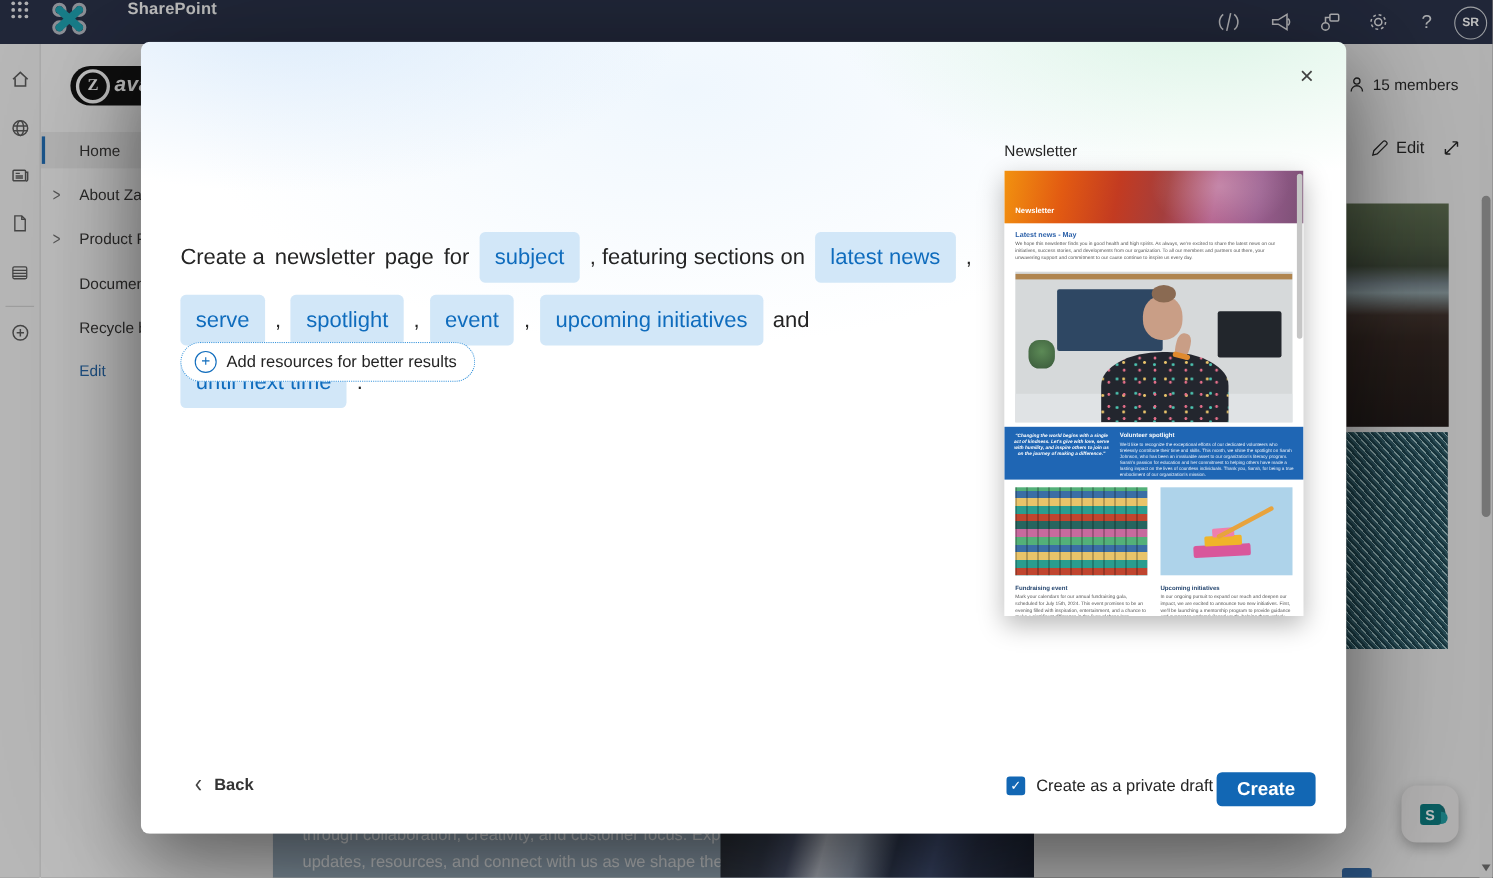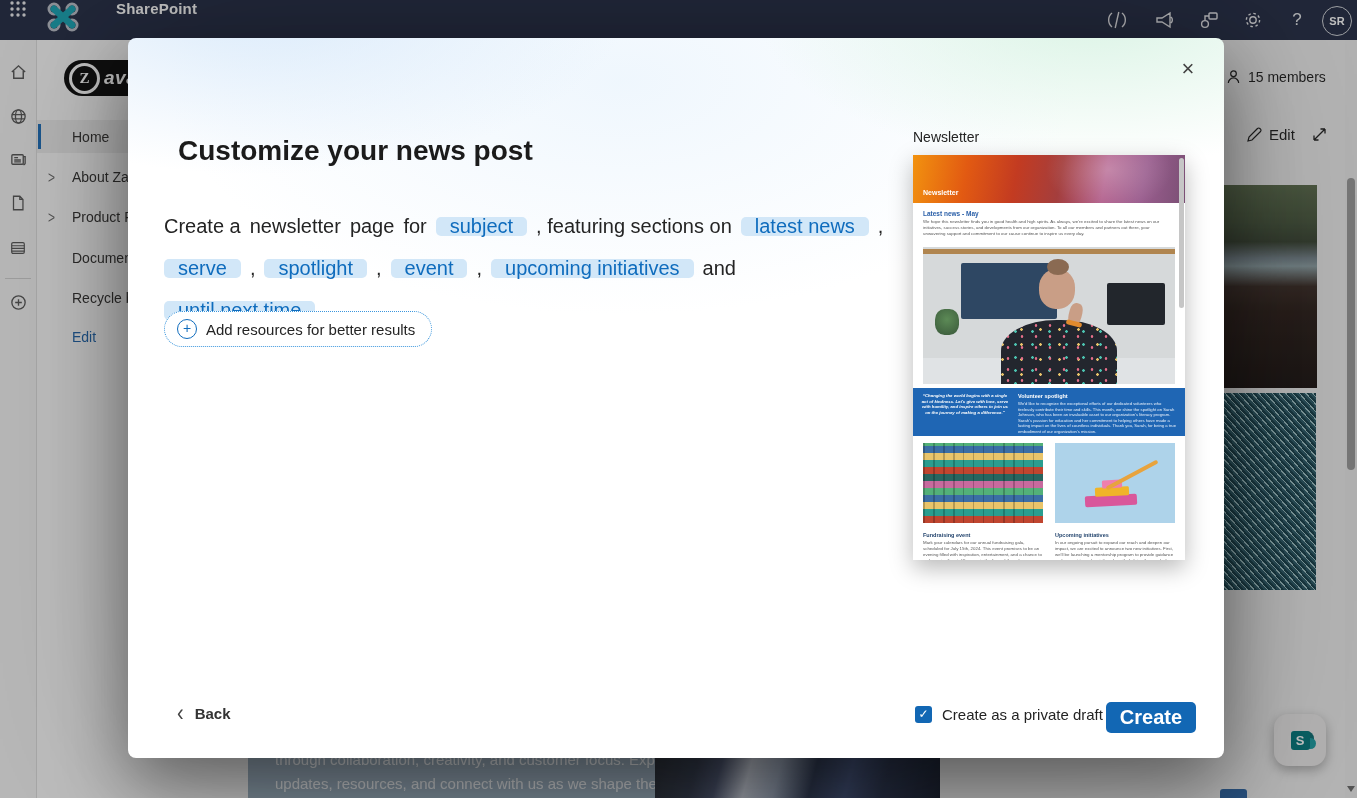--- a/index.html
+++ b/index.html
@@ -83,21 +83,21 @@
       radial-gradient(560px 260px at 88% -4%, rgba(214,242,226,.9) 0%, rgba(214,242,226,0) 60%),
       radial-gradient(620px 300px at 12% -6%, rgba(214,232,250,.9) 0%, rgba(214,232,250,0) 60%),
       radial-gradient(700px 360px at 45% 6%, rgba(226,240,252,.55) 0%, rgba(226,240,252,0) 65%),
       #ffffff;
     box-shadow:0 26px 70px rgba(0,0,0,.45),0 0 180px rgba(0,0,0,.18);}
   .close{position:absolute;right:24px;top:20px;width:24px;height:24px;color:#424242;font-size:22px;
     line-height:22px;text-align:center;}
   .mtitle{position:absolute;left:50px;top:97px;font-size:28px;font-weight:700;color:#1b1b1b;}
   .sentence{position:absolute;left:36px;top:173px;width:730px;display:flex;flex-wrap:wrap;
     align-items:center;row-gap:11px;column-gap:9px;font-size:20px;color:#242424;line-height:31px;}
-  .chip{background:#d2e7f8;color:#0f6cbd;border-radius:5px;padding:0 14px;height:19px;
+  .chip{background:#d2e7f8;color:#0f6cbd;border-radius:5px;padding:0 14px;height:46px;
     display:inline-flex;align-items:center;cursor:pointer;}
   .addres{position:absolute;left:36px;top:273px;height:34px;border:1.5px dotted #3a96dd;
     border-radius:18px;display:flex;align-items:center;gap:9px;padding:0 16px 0 12px;
     color:#242424;font-size:15px;background:#fff;}
   .pluscirc{width:18px;height:18px;border:1.4px solid #0f6cbd;border-radius:50%;color:#0f6cbd;
     font-size:14px;line-height:17px;text-align:center;font-weight:400;}
   .tonerow{position:absolute;left:47px;top:475px;display:flex;align-items:center;gap:10px;
     font-size:15px;font-weight:700;color:#2b2b2b;}
   .caret{width:9px;height:9px;display:inline-block;margin-left:2px;position:relative;top:-2px;}
   .caret::after{content:"";position:absolute;left:1px;top:2px;width:6px;height:6px;
@@ -133,21 +133,21 @@
   .backbtn{position:absolute;left:49px;top:667px;display:flex;align-items:center;gap:11px;
     color:#333;font-size:15px;font-weight:700;}
   .backbtn .bc{font-size:20px;font-weight:400;color:#444;transform:scaleY(1.2);line-height:15px;}
   .draftrow{position:absolute;left:787px;top:668px;display:flex;align-items:center;gap:10px;
     font-size:15px;color:#242424;}
   .cbx{width:17px;height:17px;background:#1267b4;border-radius:3px;color:#fff;font-size:12px;
     line-height:17px;text-align:center;}
   .info{width:14px;height:14px;border:1px solid #616161;border-radius:50%;color:#424242;font-size:9px;
     line-height:13px;text-align:center;font-family:"Liberation Serif",serif;margin-left:2px;}
   .createbtn{position:absolute;left:978px;top:664px;width:90px;height:31px;background:#1267b4;
-    color:#fff;font-size:20px;font-weight:700;border-radius:5px;display:flex;align-items:center;
+    color:#fff;font-size:17px;font-weight:700;border-radius:5px;display:flex;align-items:center;
     justify-content:center;}
   .clickable{cursor:pointer;}
 </style>
 </head>
 <body>
 
 <div class="screen">
 
   <header class="topbar">
     <div class="tb-ic clickable" style="width:36px">
@@ -312,21 +312,20 @@
 
   <div class="vscroll">
     <div class="vthumb"></div>
     <div class="varrow"></div>
   </div>
 
   <div class="overlay"></div>
 
   <div class="modal">
     <div class="close clickable">×</div>
-    <h1 class="mtitle" style="margin:0">Customize your news post</h1>
 
     <div class="sentence">
         <span>Create a</span>
         <span>newsletter</span>
         <span>page</span>
         <span>for</span>
         <span class="chip">subject</span>
         <span>, featuring sections on</span>
         <span class="chip">latest news</span>
         <span>,</span>

